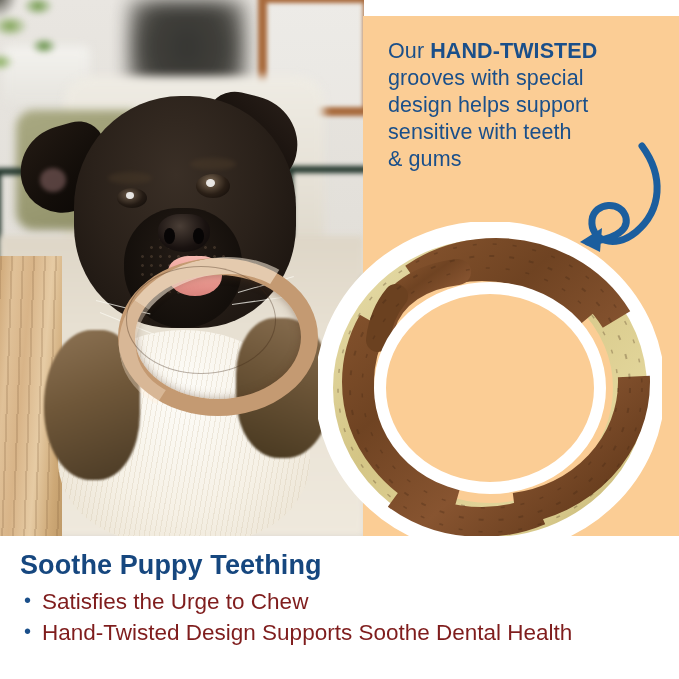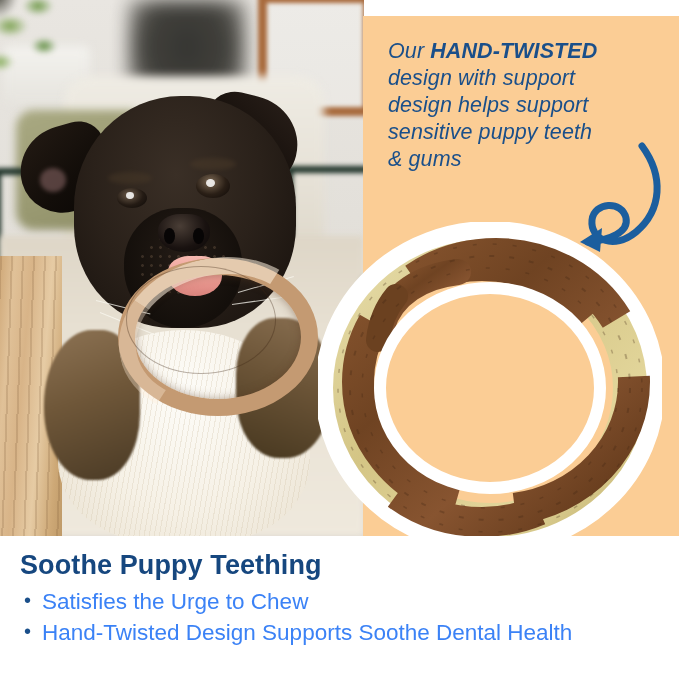--- a/index.html
+++ b/index.html
@@ -100,35 +100,35 @@
     border-top-color:rgba(255,243,225,.55);border-left-color:rgba(255,240,218,.35);
     transform:rotate(-12deg);}
   .mouthring-dark{position:absolute;left:126px;top:266px;width:150px;height:108px;border-radius:50%;
     box-shadow:0 0 0 1px rgba(60,38,20,.35) inset;}
 
   
   #orange{position:absolute;left:363px;top:16px;width:316px;height:524px;background:#fbcd95;}
 
   
   #headline{position:absolute;left:388px;top:38px;width:268px;
-    color:#1a4f8a;font-size:21.5px;line-height:27px;letter-spacing:.1px;font-style:italic;}
+    color:#1a4f8a;font-size:21.5px;line-height:27px;letter-spacing:.1px;}
   #headline b{font-weight:bold;}
 
   
   #arrow{position:absolute;left:540px;top:128px;width:130px;height:132px;}
 
   
   #product{position:absolute;left:318px;top:222px;width:344px;height:334px;}
   #product svg{display:block;}
 
   
   #bottom{position:absolute;left:2px;top:536px;width:679px;height:120px;background:#fff;}
   #btitle{position:absolute;left:18px;top:14px;color:#16477f;font-size:27px;font-weight:bold;letter-spacing:.1px;}
   .blist{position:absolute;left:22px;top:50px;width:650px;list-style:none;margin:0;padding:0;}
-  .blist li{color:#3b82f6;font-size:22.5px;line-height:31px;position:relative;padding-left:18px;white-space:nowrap;}
+  .blist li{color:#7f1d1d;font-size:22.5px;line-height:31px;position:relative;padding-left:18px;white-space:nowrap;}
   .blist li::before{content:"\2022";position:absolute;left:0;top:-1px;font-size:20px;color:#1a4f8a;}
 </style>
 </head>
 <body>
 
 <div id="stage">
 
   <div id="photo">
     <div class="bg-wall"></div>
     <div class="bg-darkpanel"></div>
@@ -165,23 +165,23 @@
 
     <div class="mouthring"></div>
     <div class="mouthring-hi"></div>
     <div class="mouthring-dark"></div>
   </div>
 
   <div id="orange"></div>
 
   <div id="headline">
     <span>Our </span><b>HAND-TWISTED</b><br>
-    <span>design with support</span><br>
+    <span>grooves with special</span><br>
     <span>design helps support</span><br>
-    <span>sensitive puppy teeth</span><br>
+    <span>sensitive with teeth</span><br>
     <span>&amp; gums</span>
   </div>
 
   <div id="arrow">
     <svg width="130" height="132" viewBox="0 0 130 132">
       <path d="M102,18 C124,48 122,82 96,104 C74,122 50,112 52,92
                C54,74 82,72 86,90 C89,104 70,112 48,114" fill="none" stroke="#1B5E9E" stroke-width="7" stroke-linecap="round" stroke-linejoin="round"></path>
       <path d="M40,114 L62,100 L60,124 Z" fill="#1B5E9E"></path>
     </svg>
   </div>

